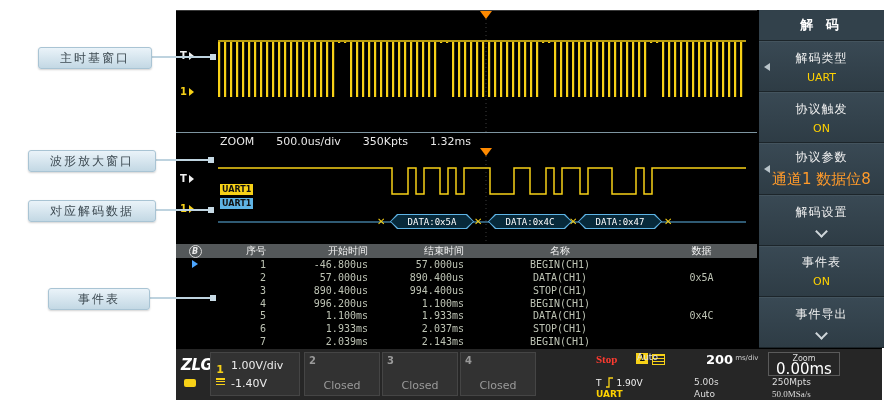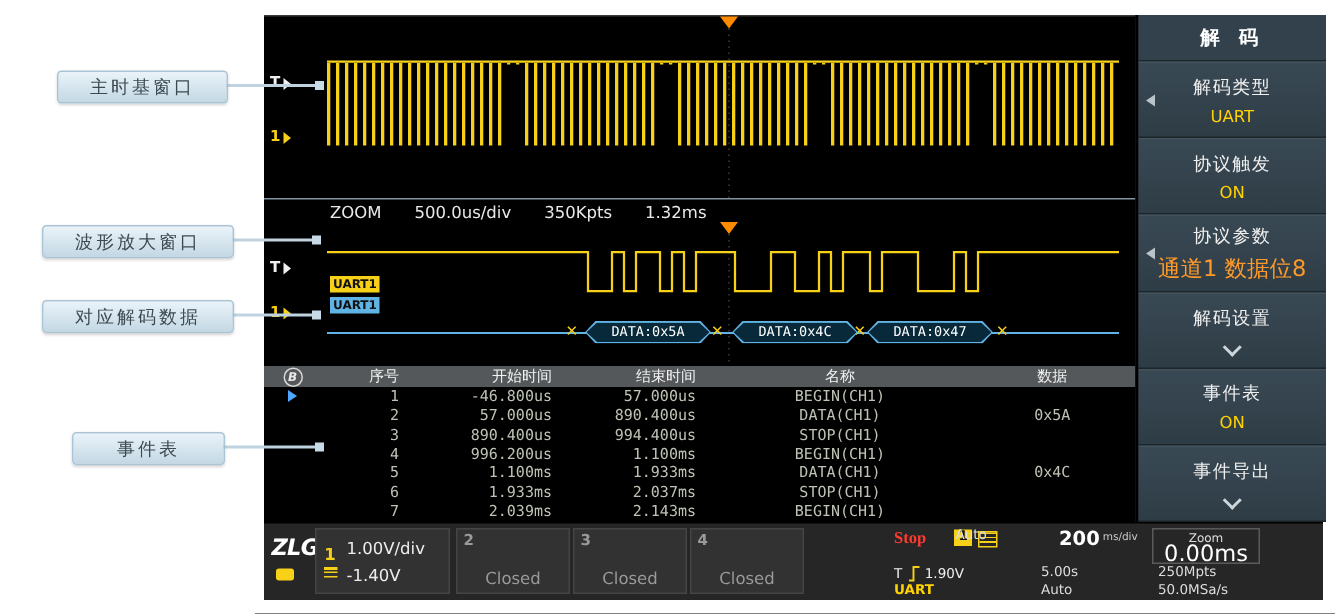--- a/index.html
+++ b/index.html
@@ -103,21 +103,21 @@
   .st-tb{left:116px;top:2px;color:#fff;display:flex;align-items:flex-start;gap:2px;}
   .st-tb b{font-size:13px;}
   .st-tb small{font-size:7px;color:#ccc;line-height:8px;padding-top:2px;}
   .st-rtime{left:104px;top:27px;}
   .st-norm{left:104px;top:39px;}
   .st-zoom{left:178px;top:2px;width:70px;height:22px;border:1px solid #5a5a5a;display:flex;flex-direction:column;
     align-items:center;justify-content:center;line-height:10px;}
   .st-zoom .zl{font-size:8px;color:#ddd;}
   .st-zoom .zv{font-size:15px;color:#fff;}
   .st-pts{left:182px;top:27px;}
-  .st-rate{left:182px;top:39px;}
+  .st-rate{left:182px;top:39px;font-family:Liberation Serif, serif;}
 </style>
 </head>
 <body>
 
 <div class="callout-box" style="left:38px;top:47px;width:112px;">主时基窗口</div>
 <div class="callout-line" style="left:148px;top:56px;width:64px;"></div>
 <div class="callout-dot" style="left:210px;top:54px;"></div>
 
 <div class="callout-box" style="left:28px;top:150px;width:126px;">波形放大窗口</div>
 <div class="callout-line" style="left:152px;top:159px;width:58px;"></div>

